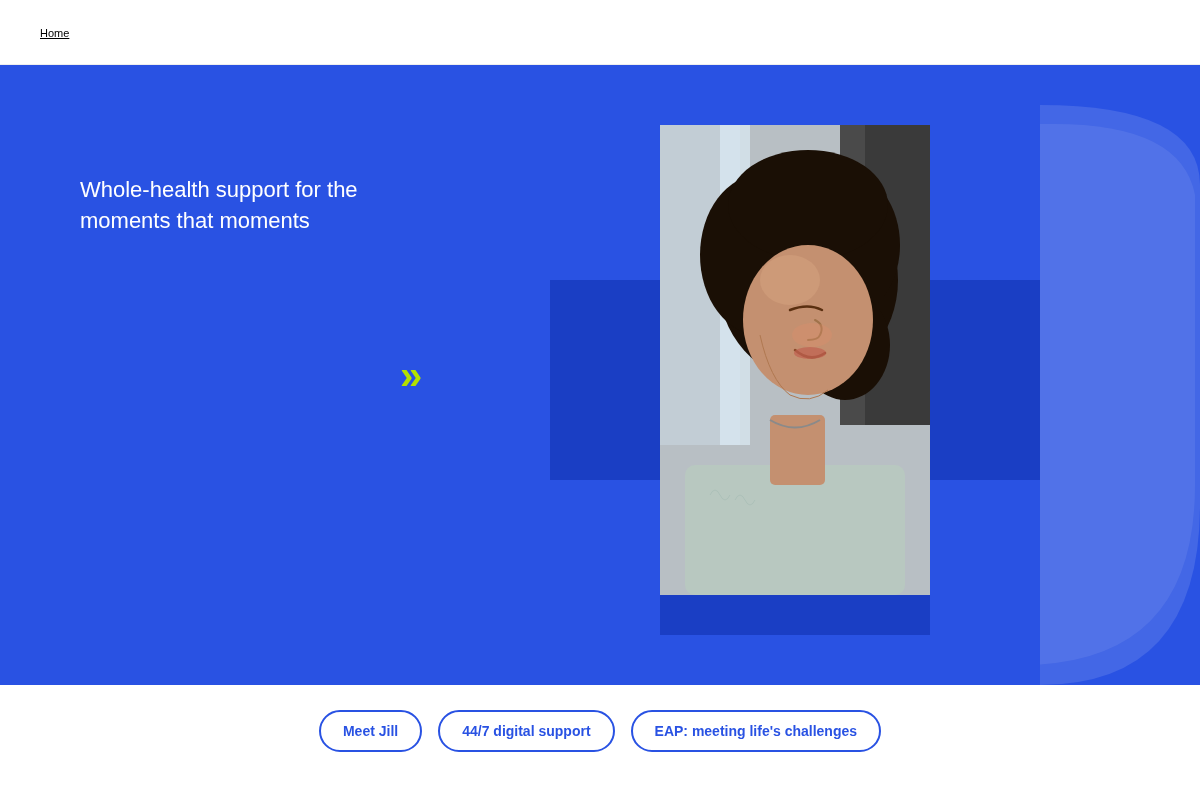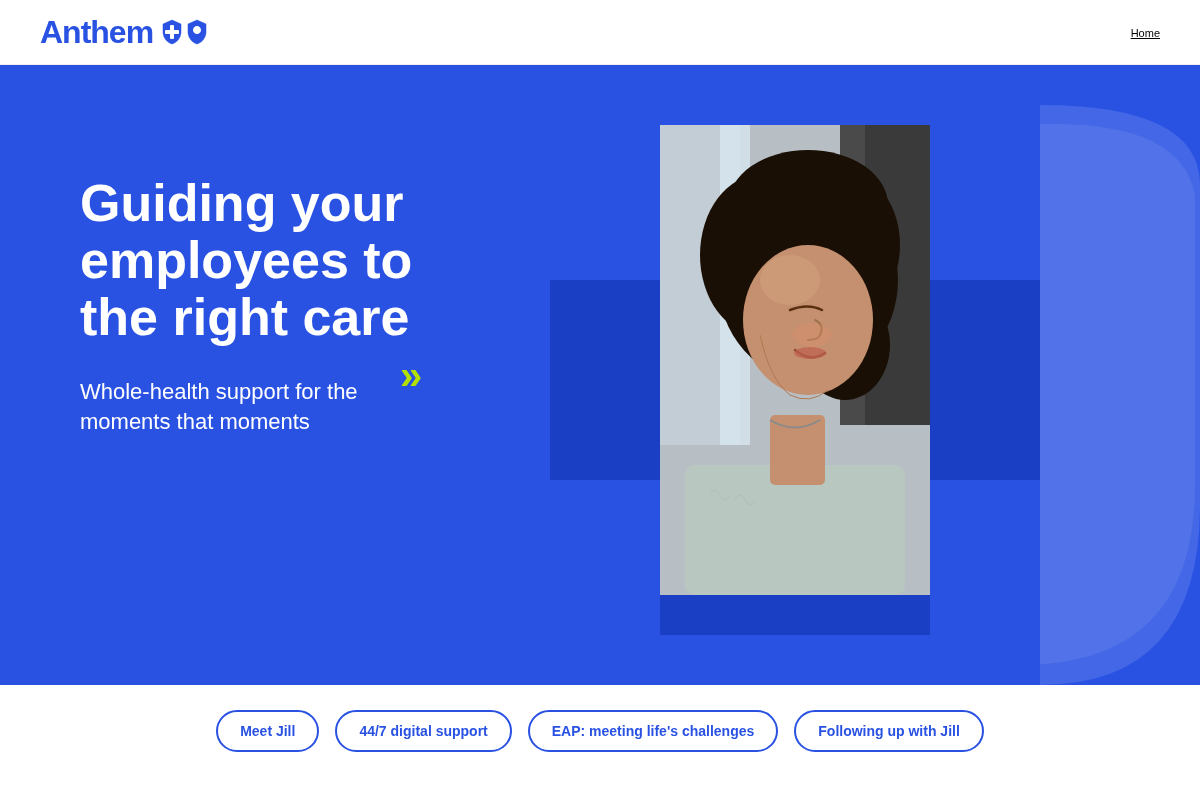--- a/index.html
+++ b/index.html
@@ -189,44 +189,28 @@
       white-space: nowrap;
       background: #fff;
       line-height: 1.3;
       min-width: 100px;
     }
   </style>
 </head>
 <body>
 
 <header class="header">
-  <div class="logo-area">
-    <span class="logo-text">Anthem</span>
-    <div class="logo-shields">
-
-      <svg class="shield" viewBox="0 0 22 26" fill="none" xmlns="http://www.w3.org/2000/svg">
-        <path d="M11 1L2 5v8c0 5.5 3.9 10.7 9 12 5.1-1.3 9-6.5 9-12V5L11 1z" fill="#2952e3" stroke="#2952e3" stroke-width="0.5"></path>
-        <rect x="9" y="6" width="4" height="14" fill="white" rx="1"></rect>
-        <rect x="4" y="11" width="14" height="4" fill="white" rx="1"></rect>
-      </svg>
-      <svg class="shield" viewBox="0 0 22 26" fill="none" xmlns="http://www.w3.org/2000/svg">
-        <path d="M11 1L2 5v8c0 5.5 3.9 10.7 9 12 5.1-1.3 9-6.5 9-12V5L11 1z" fill="#2952e3" stroke="#2952e3" stroke-width="0.5"></path>
-        <path d="M11 7c-2.2 0-4 1.8-4 4s1.8 4 4 4 4-1.8 4-4-1.8-4-4-4z" fill="white"></path>
-      </svg>
-    </div>
-  </div>
   <nav>
     <a href="#" class="nav-home">Home</a>
   </nav>
 </header>
 
 <section class="hero">
 
   <div class="hero-content">
-    <h1 class="hero-headline">Guiding your employees to the right care</h1>
     <p class="hero-subtext">Whole-health support for the moments that moments</p>
   </div>
 
   <div class="hero-arrow" style="color:#b3e000;">»</div>
 
   <div class="deco-shield">
     <svg viewBox="0 0 160 580" xmlns="http://www.w3.org/2000/svg" width="160" height="580">
       <path d="M0 0 Q160 0 160 80 L160 400 Q160 580 0 580 Z" fill="rgba(255,255,255,0.12)"></path>
       <path d="M-20 20 Q140 10 155 90 L155 380 Q155 560 -20 560 Z" fill="rgba(255,255,255,0.08)"></path>
     </svg>
@@ -291,14 +275,13 @@
     </div>
   </div>
 
 </section>
 
 <nav class="bottom-nav">
 
 <button class="nav-pill">Meet Jill</button>
     <button class="nav-pill">44/7 digital support</button>
     <button class="nav-pill">EAP: meeting life's challenges</button>
-    <button class="nav-pill">Following up with Jill</button>
   </nav>
 
 </body></html>

